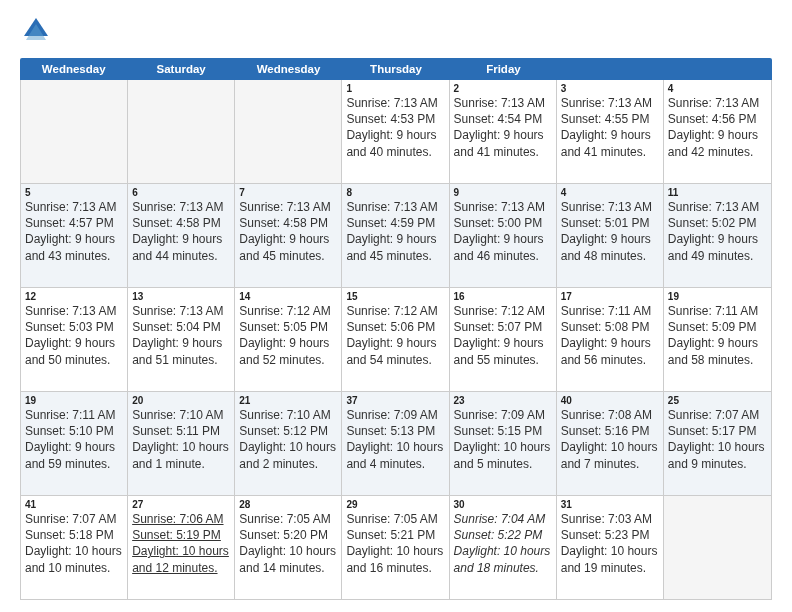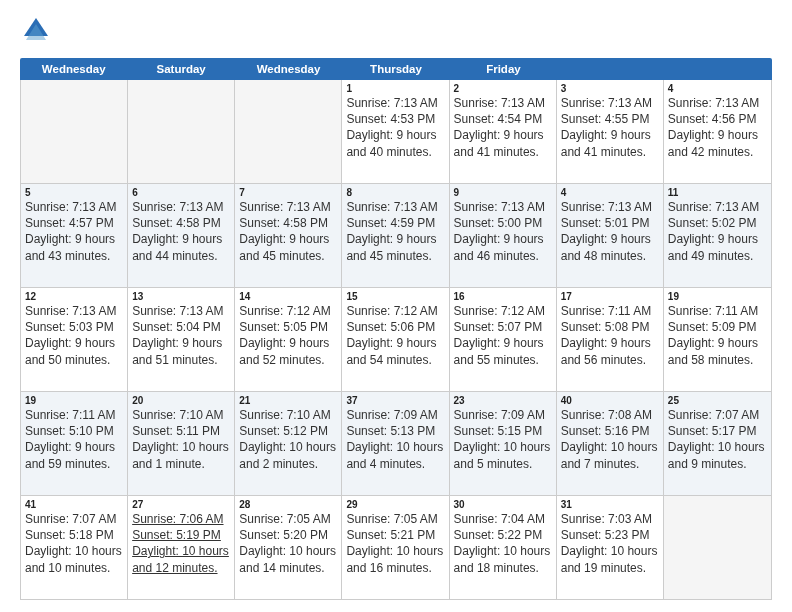--- a/index.html
+++ b/index.html
@@ -367,21 +367,21 @@
           </div>
           <div class="cal-cell">
             <span class="day-number">29</span>
             <div class="day-info" style="white-space: pre-line;">Sunrise: 7:05 AM
 Sunset: 5:21 PM
 Daylight: 10 hours
 and 16 minutes.</div>
           </div>
           <div class="cal-cell">
             <span class="day-number">30</span>
-            <div class="day-info" style="white-space: pre-line;">Sunrise: 7:04 AM
+            <div class="day-info" style="white-space: pre-line; font-style: italic;">Sunrise: 7:04 AM
 Sunset: 5:22 PM
 Daylight: 10 hours
 and 18 minutes.</div>
           </div>
           <div class="cal-cell">
             <span class="day-number">31</span>
             <div class="day-info" style="white-space: pre-line;">Sunrise: 7:03 AM
 Sunset: 5:23 PM
 Daylight: 10 hours
 and 19 minutes.</div>

